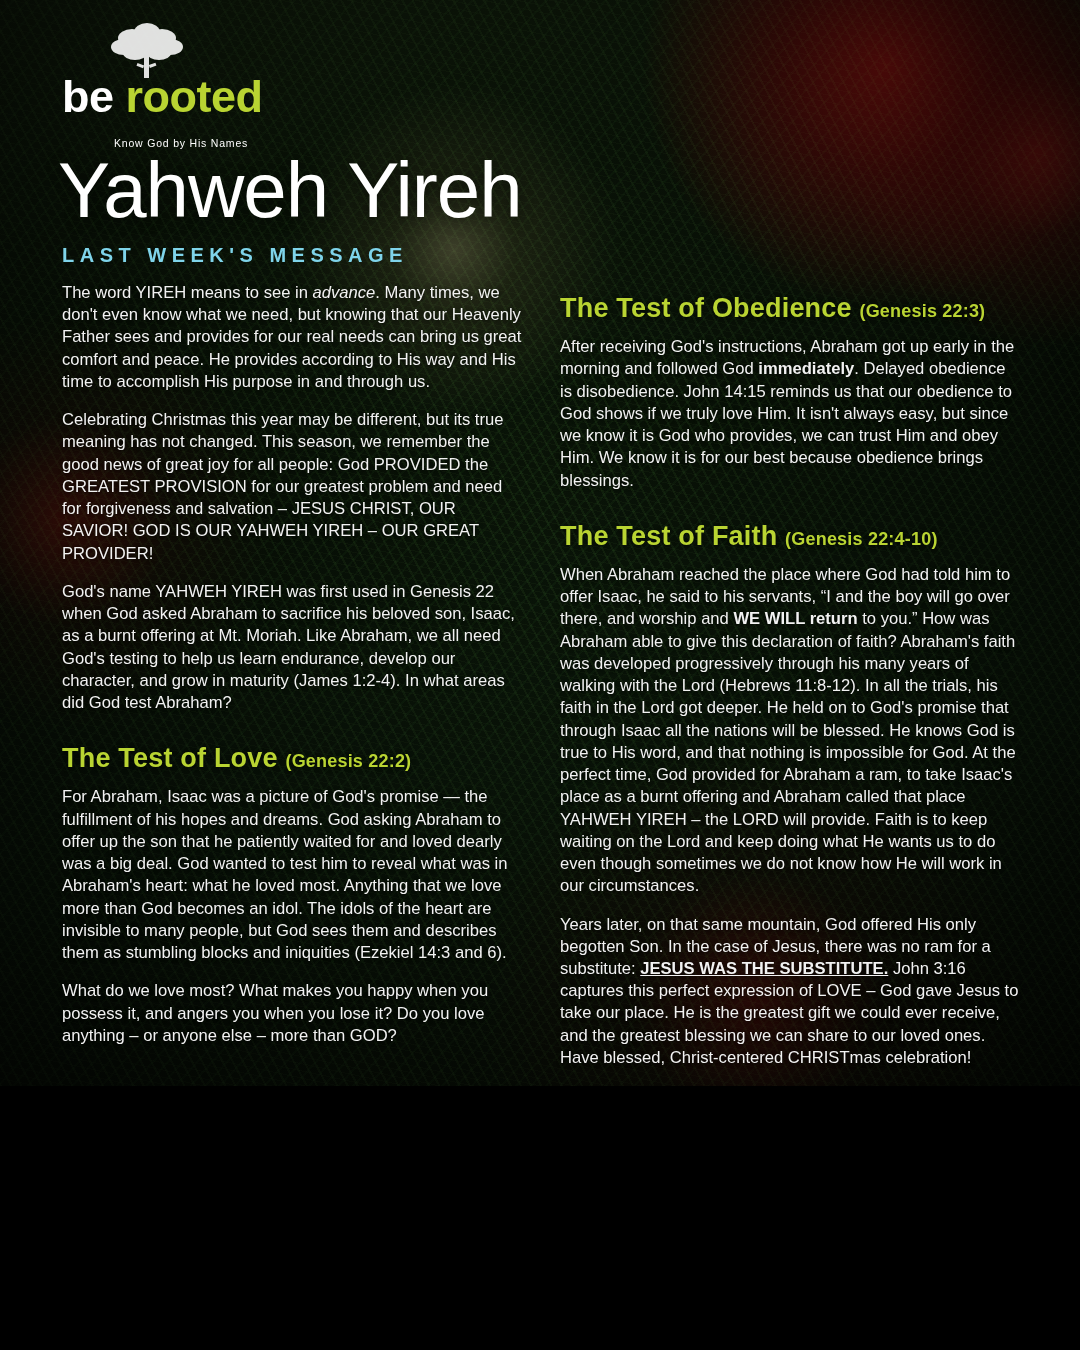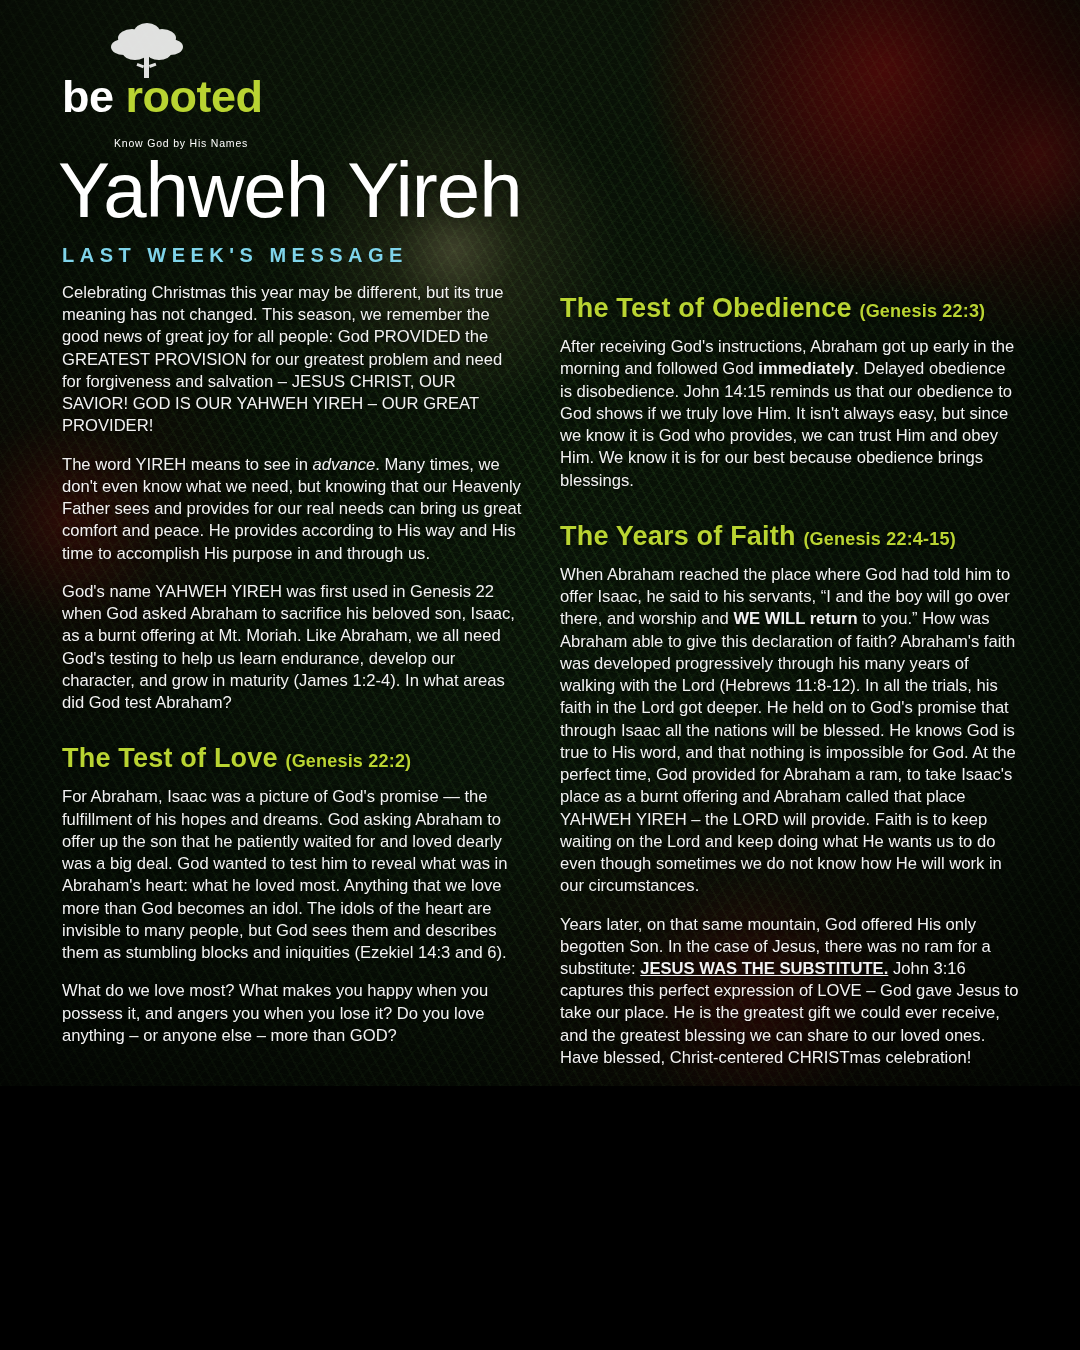--- a/index.html
+++ b/index.html
@@ -161,41 +161,41 @@
         <span>be</span>
         <span class="rooted">rooted</span>
       </div>
       <div class="logo-sub">Know God by His Names</div>
     </div>
 
     <div class="title">Yahweh Yireh</div>
     <div class="subtitle">LAST WEEK'S MESSAGE</div>
 
     <div class="col left">
+      <p>The word YIREH means to see in <em>advance</em>. Many times, we don't even know what we need, but knowing that our Heavenly Father sees and provides for our real needs can bring us great comfort and peace. He provides according to His way and His time to accomplish His purpose in and through us.</p>
       <p>Celebrating Christmas this year may be different, but its true meaning has not changed. This season, we remember the good news of great joy for all people: God PROVIDED the GREATEST PROVISION for our greatest problem and need for forgiveness and salvation – JESUS CHRIST, OUR SAVIOR! GOD IS OUR YAHWEH YIREH – OUR GREAT PROVIDER!</p>
-      <p>The word YIREH means to see in <em>advance</em>. Many times, we don't even know what we need, but knowing that our Heavenly Father sees and provides for our real needs can bring us great comfort and peace. He provides according to His way and His time to accomplish His purpose in and through us.</p>
       <p>God's name YAHWEH YIREH was first used in Genesis 22 when God asked Abraham to sacrifice his beloved son, Isaac, as a burnt offering at Mt. Moriah. Like Abraham, we all need God's testing to help us learn endurance, develop our character, and grow in maturity (James 1:2-4). In what areas did God test Abraham?</p>
 
       <h2 class="sec">
         <span>The Test of Love</span>
         <span class="ref">(Genesis 22:2)</span>
       </h2>
       <p>For Abraham, Isaac was a picture of God's promise — the fulfillment of his hopes and dreams. God asking Abraham to offer up the son that he patiently waited for and loved dearly was a big deal. God wanted to test him to reveal what was in Abraham's heart: what he loved most. Anything that we love more than God becomes an idol. The idols of the heart are invisible to many people, but God sees them and describes them as stumbling blocks and iniquities (Ezekiel 14:3 and 6).</p>
       <p>What do we love most? What makes you happy when you possess it, and angers you when you lose it? Do you love anything – or anyone else – more than GOD?</p>
     </div>
 
     <div class="col right">
       <h2 class="sec">
         <span>The Test of Obedience</span>
         <span class="ref">(Genesis 22:3)</span>
       </h2>
       <p><span>After receiving God's instructions, Abraham got up early in the morning and followed God </span><b>immediately</b><span>. Delayed obedience is disobedience. John 14:15 reminds us that our obedience to God shows if we truly love Him. It isn't always easy, but since we know it is God who provides, we can trust Him and obey Him. We know it is for our best because obedience brings blessings.</span></p>
 
       <h2 class="sec">
-        <span>The Years of Faith</span>
-        <span class="ref">(Genesis 22:4-15)</span>
+        <span>The Test of Faith</span>
+        <span class="ref">(Genesis 22:4-10)</span>
       </h2>
       <p><span>When Abraham reached the place where God had told him to offer Isaac, he said to his servants, “I and the boy will go over there, and worship and </span><b>WE WILL return</b><span> to you.”  How was Abraham able to give this declaration of faith? Abraham's faith was developed progressively through his many years of walking with the Lord (Hebrews 11:8-12). In all the trials, his faith in the Lord got deeper. He held on to God's promise that through Isaac all the nations will be blessed. He knows God is true to His word, and that nothing is impossible for God. At the perfect time, God provided for Abraham a ram, to take Isaac's place as a burnt offering and Abraham called that place YAHWEH YIREH – the LORD will provide. Faith is to keep waiting on the Lord and keep doing what He wants us to do even though sometimes we do not know how He will work in our circumstances.</span></p>
       <p><span>Years later, on that same mountain, God offered His only begotten Son. In the case of Jesus, there was no ram for a substitute: </span><span class="uline">JESUS WAS THE SUBSTITUTE.</span><span> John 3:16 captures this perfect expression of LOVE – God gave Jesus to take our place. He is the greatest gift we could ever receive, and the greatest blessing we can share to our loved ones. Have blessed, Christ-centered CHRISTmas celebration!</span></p>
     </div>
 
   </div>
 </div>
 
 </body></html>

